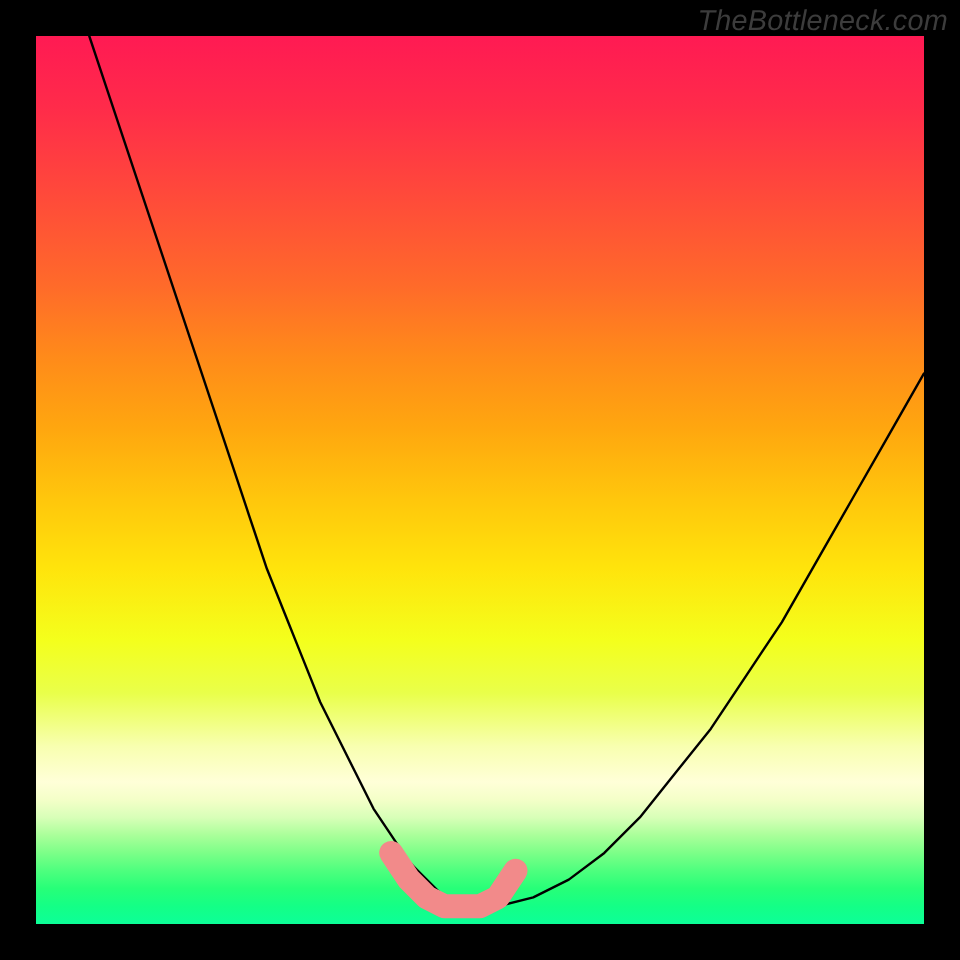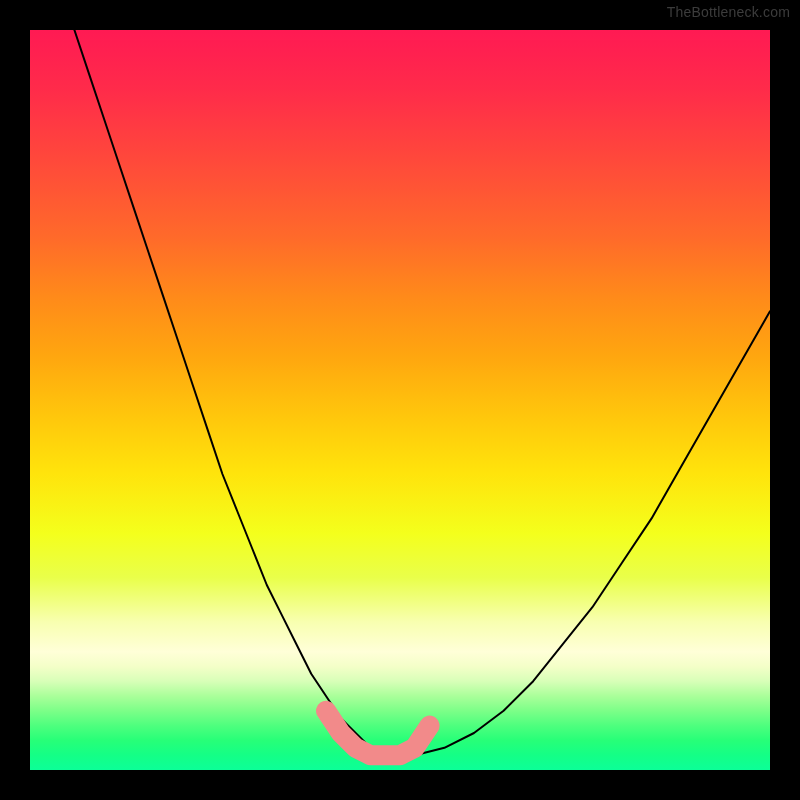--- a/index.html
+++ b/index.html
@@ -14,24 +14,25 @@
     position: relative;
     width: 800px;
     height: 800px;
     background: #000;
   }
   .watermark {
     position: absolute;
     top: 4px;
     right: 10px;
     color: #3c3c3c;
-    font-size: 14px;
+    font-size: 24px;
     font-weight: 500;
     letter-spacing: 0.2px;
     z-index: 5;
+    font-style: italic;
   }
   .plot-area {
     position: absolute;
     left: 30px;
     top: 30px;
     width: 740px;
     height: 740px;
     background: linear-gradient(to bottom,
       #ff1a53 0%,
       #ff2b4a 8%,

